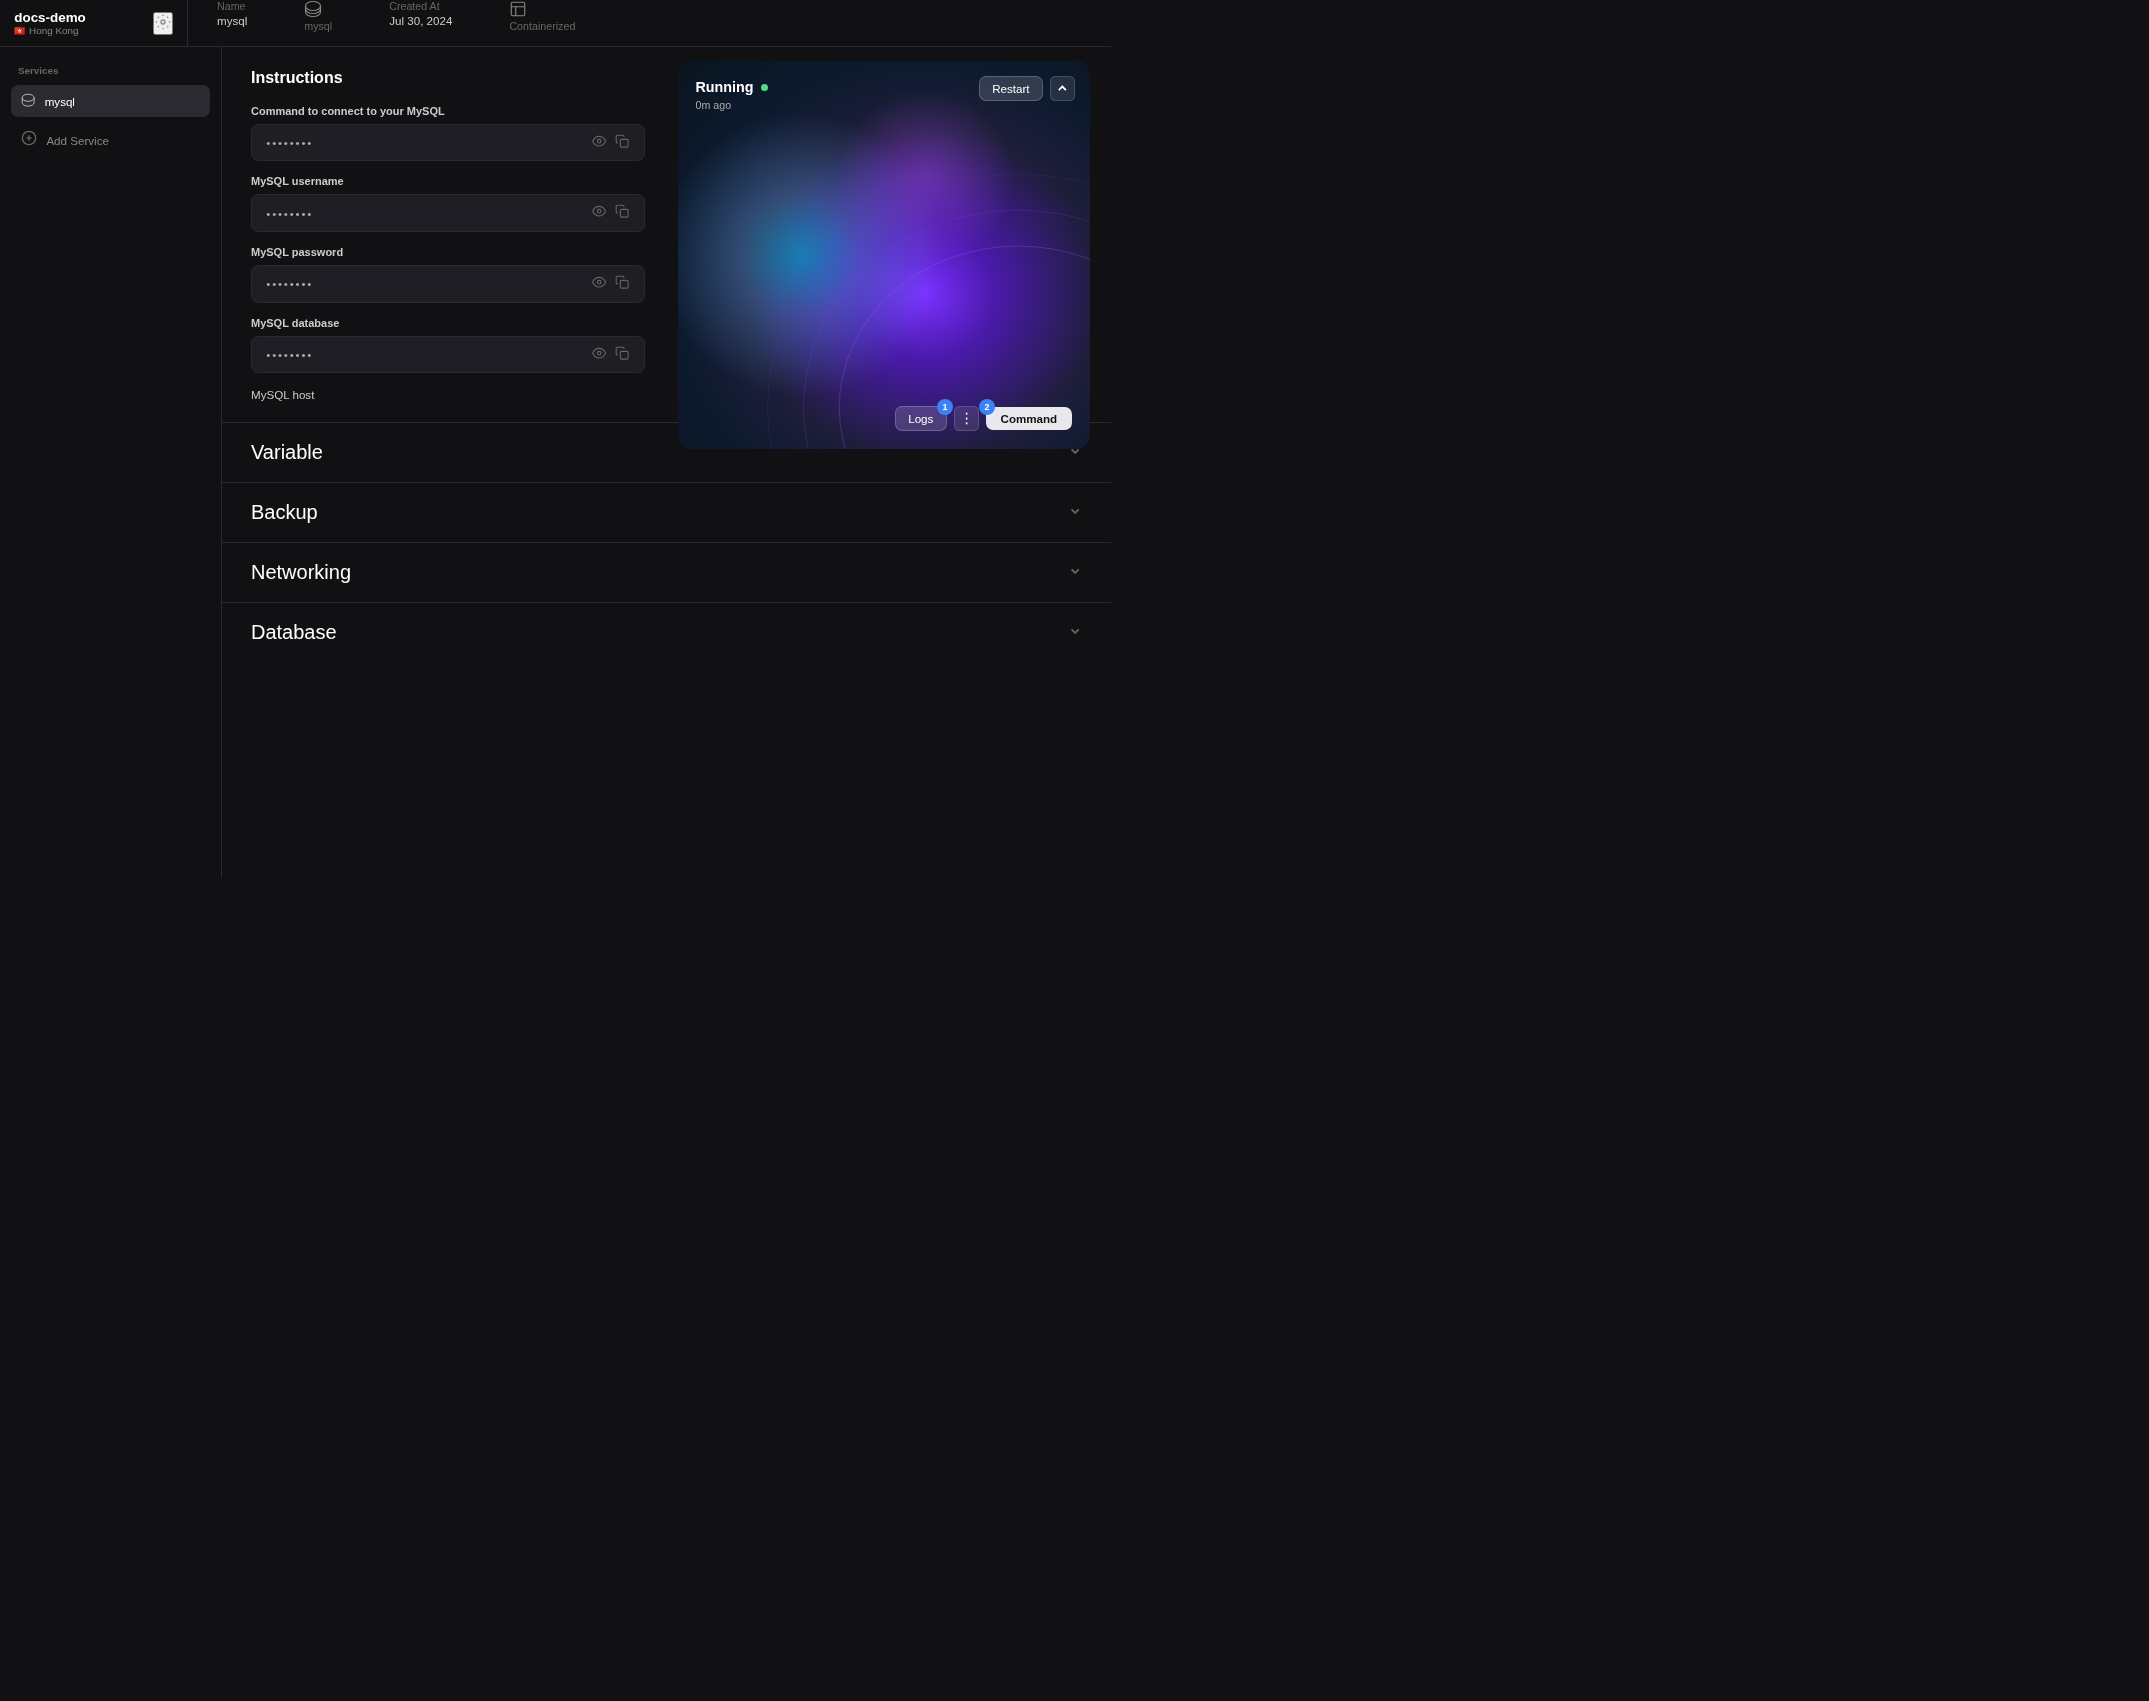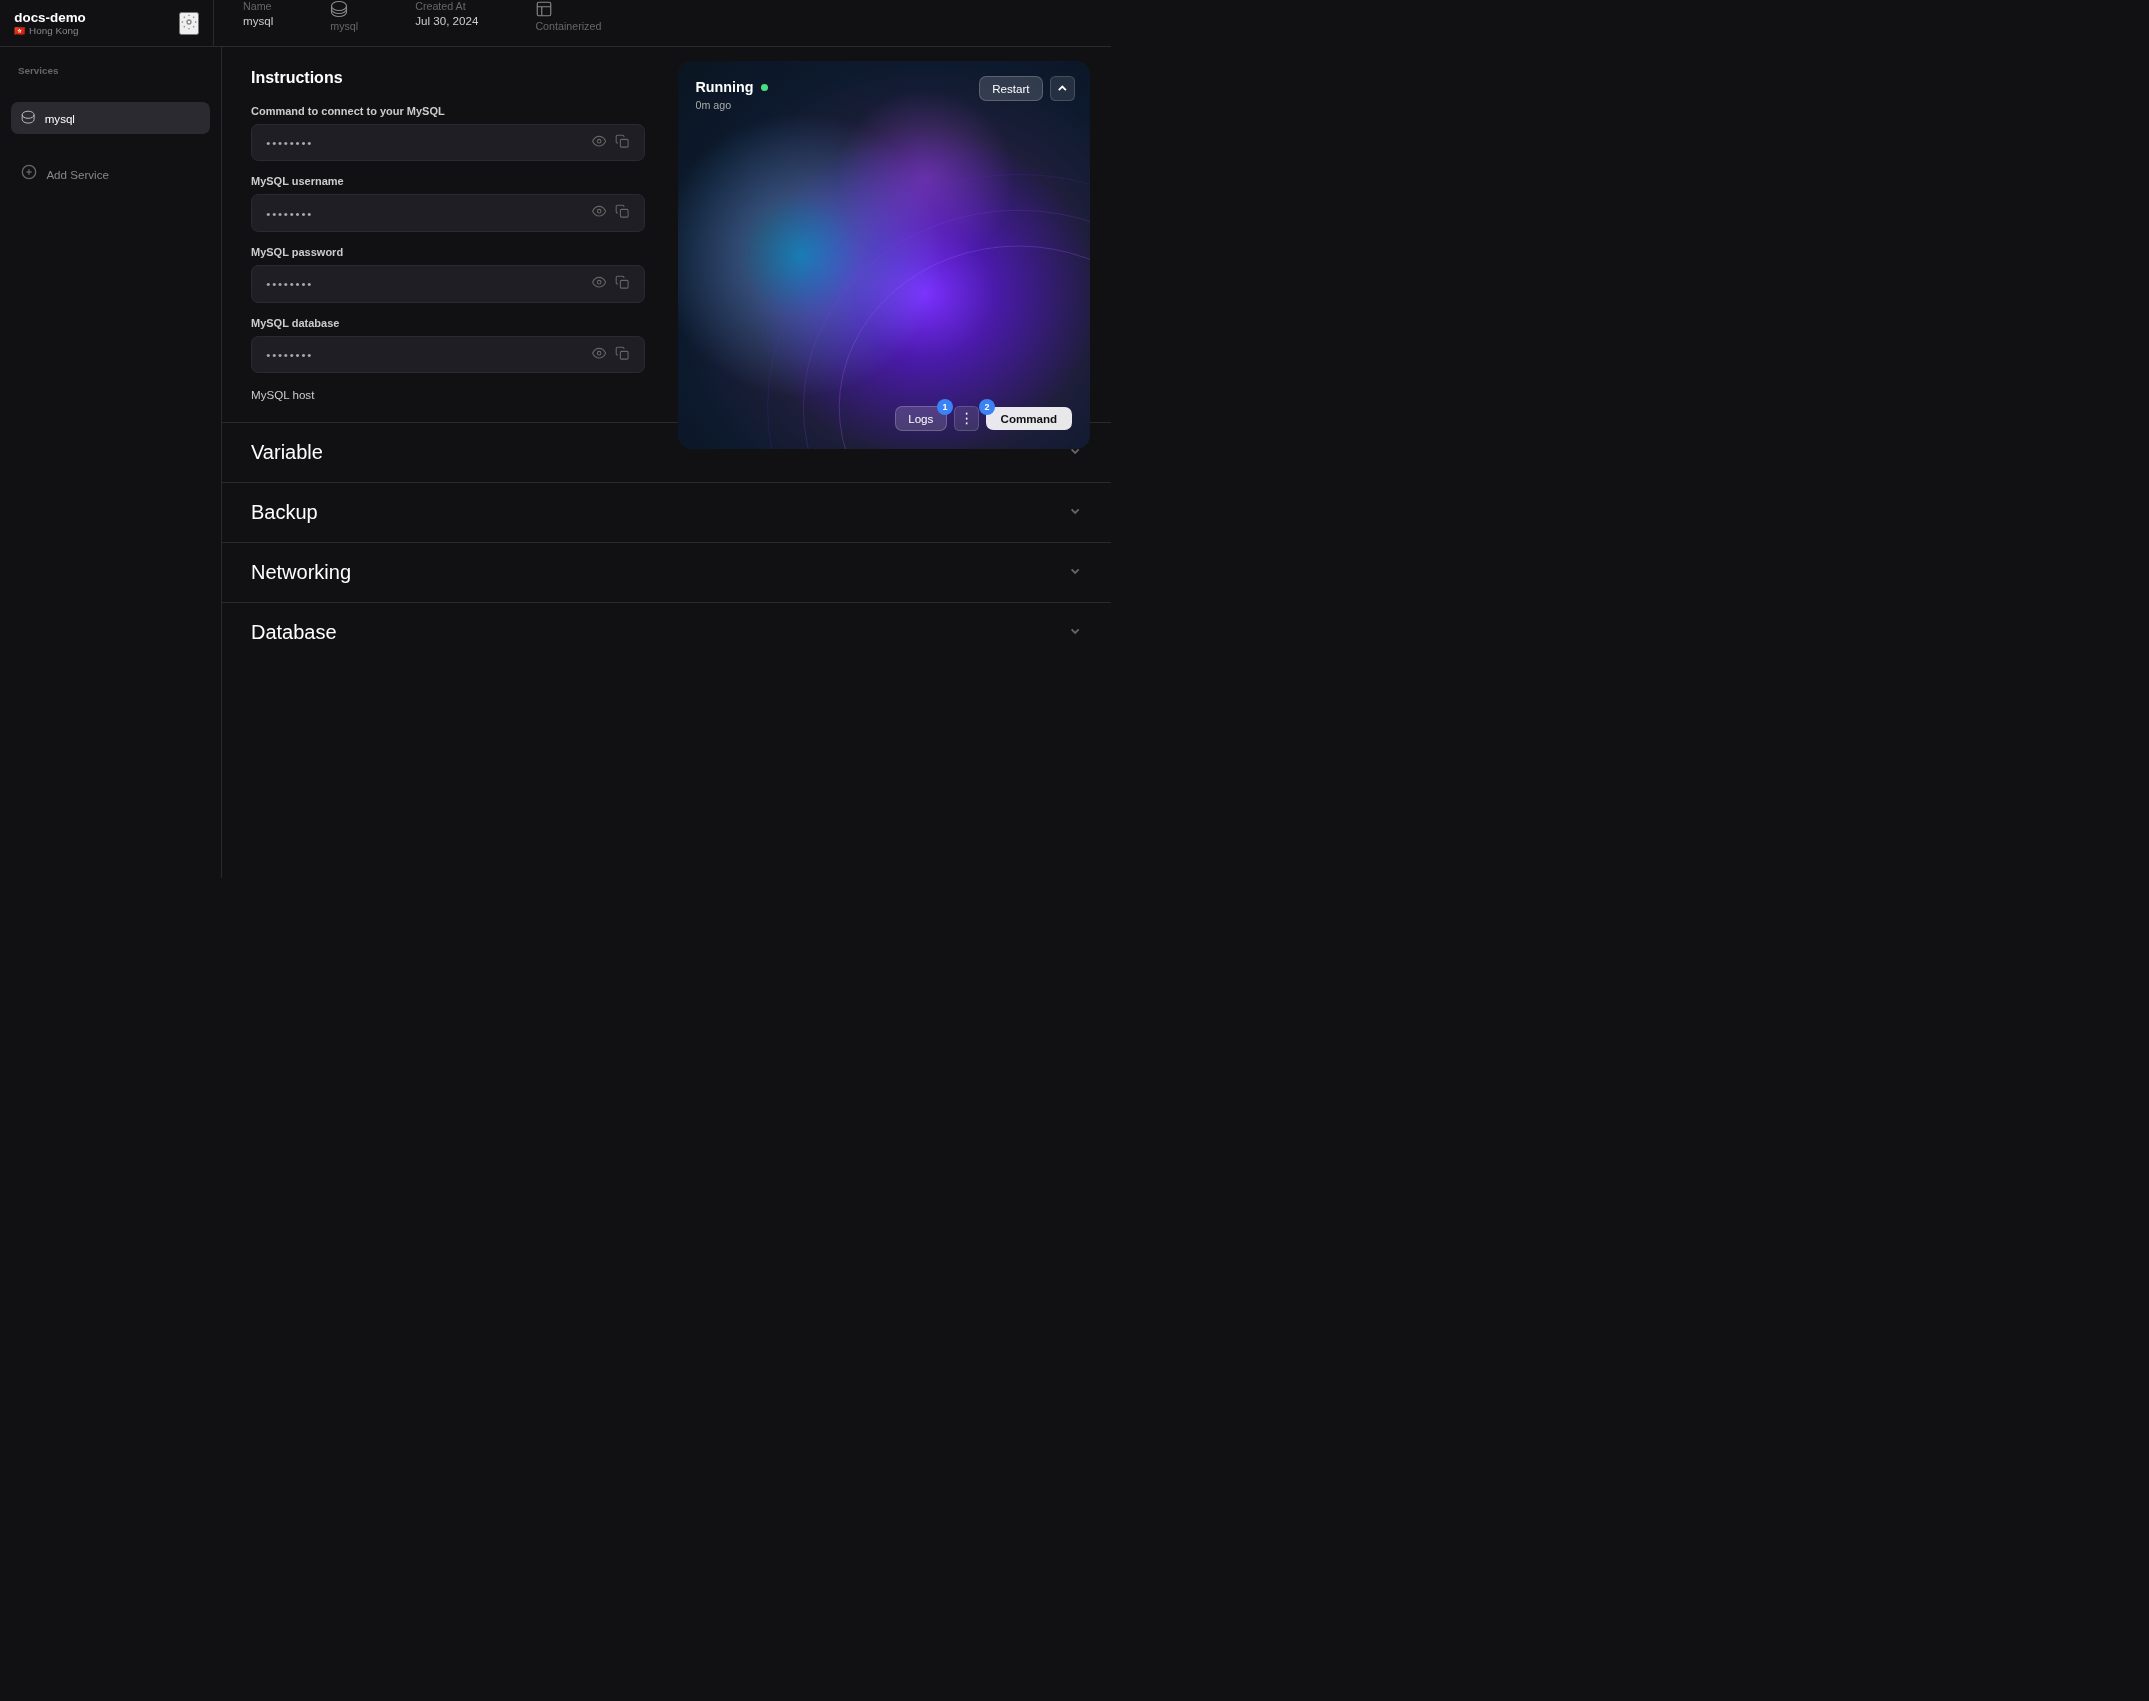--- a/index.html
+++ b/index.html
@@ -22,21 +22,21 @@
     
     .top-bar {
       display: flex;
       align-items: stretch;
       border-bottom: 0.9px solid #2a2a2e;
       height: 47px;
       flex-shrink: 0;
     }
 
     .top-bar-left {
-      width: 214px;
+      width: 188px;
       display: flex;
       align-items: center;
       justify-content: space-between;
       padding: 0 14.3px;
       border-right: 0.9px solid #2a2a2e;
     }
 
     .project-info {
       display: flex;
       flex-direction: column;
@@ -101,21 +101,21 @@
     }
 
     
     .sidebar {
       width: 222px;
       background: #111113;
       border-right: 0.9px solid #2a2a2e;
       padding: 14.3px 10.7px;
       display: flex;
       flex-direction: column;
-      gap: 23px;
+      gap: 6px;
       flex-shrink: 0;
     }
 
     .sidebar-section-label {
       font-size: 9.9px;
       font-weight: 600;
       color: #666;
       padding: 3.6px 7.2px;
       text-transform: none;
     }

